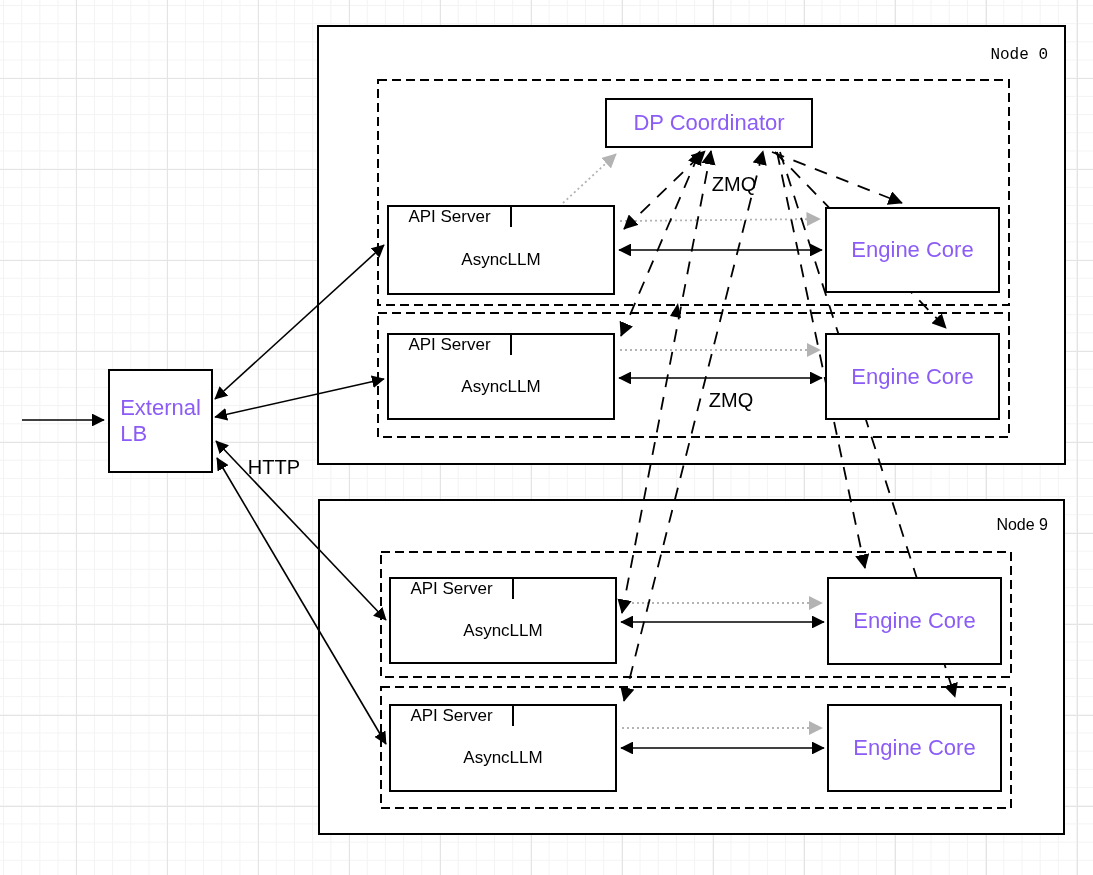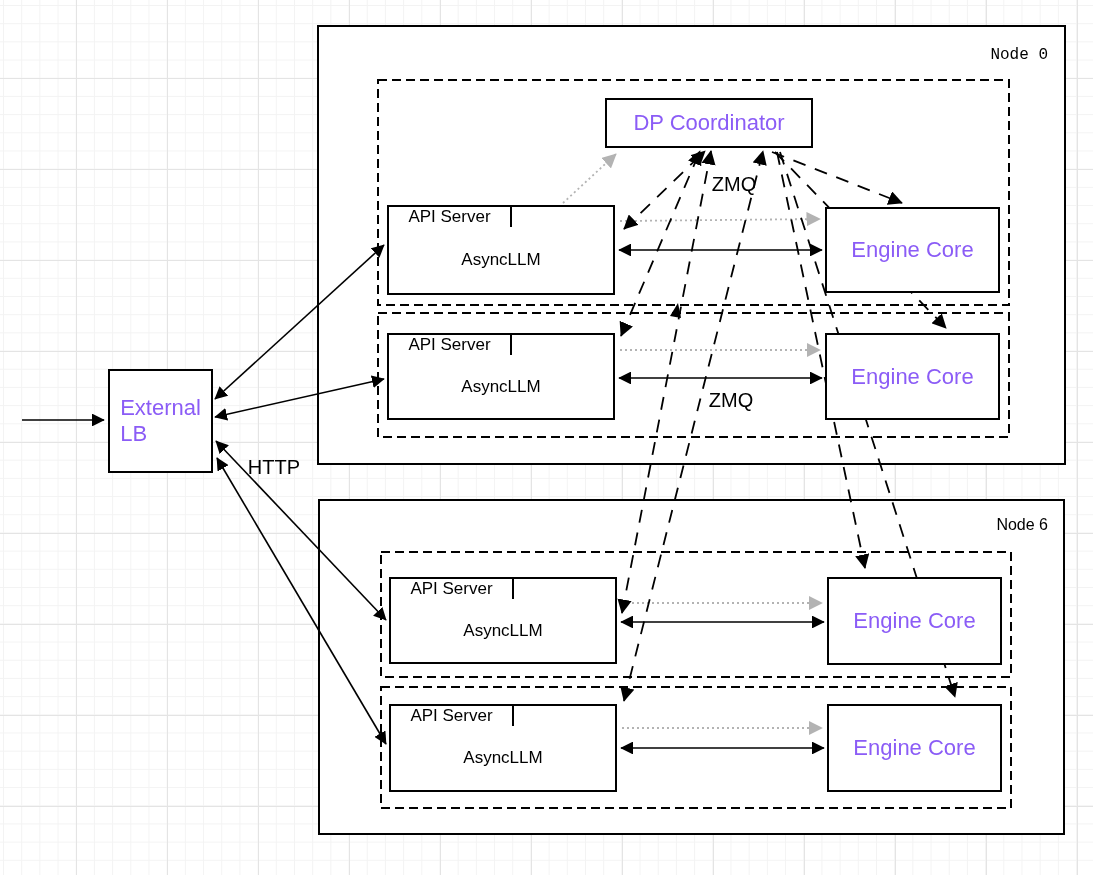--- a/index.html
+++ b/index.html
@@ -153,18 +153,18 @@
     <span>Engine Core</span>
   </div>
   <div class="box" style="left:827px;top:577px;width:175px;height:88px;">
     <span>Engine Core</span>
   </div>
   <div class="box" style="left:827px;top:704px;width:175px;height:88px;">
     <span>Engine Core</span>
   </div>
 
   <div class="lbl node" style="left:940px;top:46px;width:108px;text-align:right;font-family:Liberation Mono, monospace;">Node 0</div>
-  <div class="lbl node" style="left:940px;top:516px;width:108px;text-align:right;">Node 6</div>
+  <div class="lbl node" style="left:940px;top:516px;width:108px;text-align:right;">Node 9</div>
   <div class="lbl small" style="left:703px;top:173px;width:62px;text-align:center;">ZMQ</div>
   <div class="lbl small" style="left:700px;top:389px;width:62px;text-align:center;">ZMQ</div>
   <div class="lbl small" style="left:238px;top:456px;width:62px;text-align:right;">HTTP</div>
 
 </div>
 
 </body></html>

